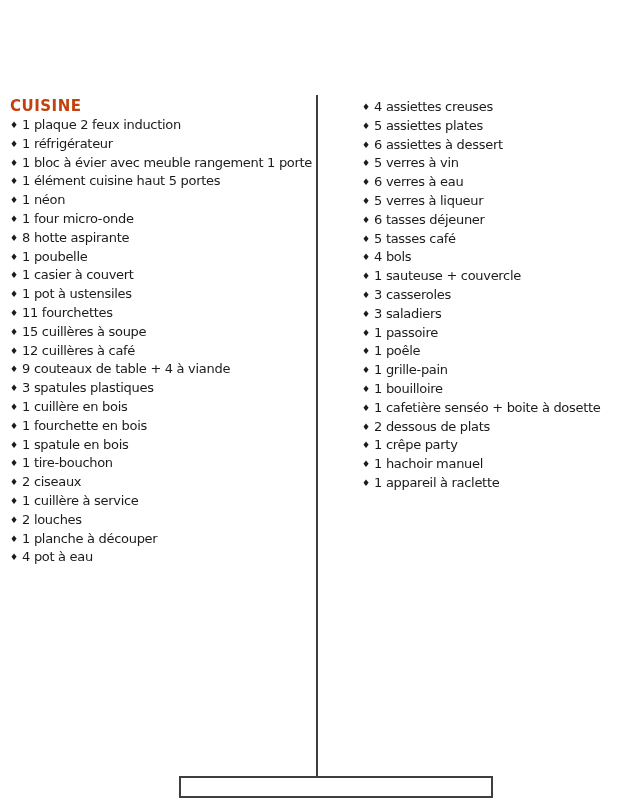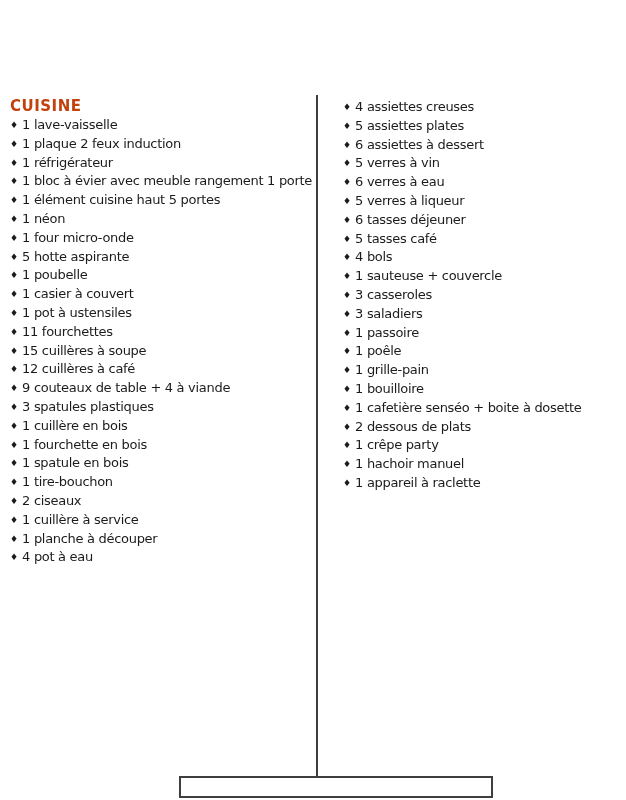--- a/index.html
+++ b/index.html
@@ -10,21 +10,21 @@
     width: 626px;
     height: 800px;
     background: #ffffff;
     font-family: "DejaVu Sans", sans-serif;
     color: #1b1b1b;
     position: relative;
     overflow: hidden;
   }
   .col { position: absolute; }
   .col-left { left: 10px; top: 97px; }
-  .col-right { left: 343px; top: 98px; }
+  .col-right { left: 362px; top: 98px; }
   .heading {
     font-size: 15px;
     line-height: 19px;
     font-weight: bold;
     letter-spacing: 0.5px;
     color: #c2410c;
   }
   ul.items {
     list-style: none;
     margin: 0;
@@ -62,44 +62,44 @@
     border: 2px solid #3e3e3e;
     background: #ffffff;
   }
 </style>
 </head>
 <body>
 
 <div class="col col-left">
   <div class="heading">CUISINE</div>
   <ul class="items">
-      <li><span class="bullet">♦</span><span>1 lave-vaisselle</span></li>
       <li><span class="bullet">♦</span><span>1 plaque 2 feux induction</span></li>
       <li><span class="bullet">♦</span><span>1 réfrigérateur</span></li>
       <li><span class="bullet">♦</span><span>1 bloc à évier avec meuble rangement 1 porte</span></li>
       <li><span class="bullet">♦</span><span>1 élément cuisine haut 5 portes</span></li>
       <li><span class="bullet">♦</span><span>1 néon</span></li>
       <li><span class="bullet">♦</span><span>1 four micro-onde</span></li>
-      <li><span class="bullet">♦</span><span>5 hotte aspirante</span></li>
+      <li><span class="bullet">♦</span><span>8 hotte aspirante</span></li>
       <li><span class="bullet">♦</span><span>1 poubelle</span></li>
     </ul>
   <ul class="items gap-left">
       <li><span class="bullet">♦</span><span>1 casier à couvert</span></li>
       <li><span class="bullet">♦</span><span>1 pot à ustensiles</span></li>
       <li><span class="bullet">♦</span><span>11 fourchettes</span></li>
       <li><span class="bullet">♦</span><span>15 cuillères à soupe</span></li>
       <li><span class="bullet">♦</span><span>12 cuillères à café</span></li>
       <li><span class="bullet">♦</span><span>9 couteaux de table + 4 à viande</span></li>
       <li><span class="bullet">♦</span><span>3 spatules plastiques</span></li>
       <li><span class="bullet">♦</span><span>1 cuillère en bois</span></li>
       <li><span class="bullet">♦</span><span>1 fourchette en bois</span></li>
       <li><span class="bullet">♦</span><span>1 spatule en bois</span></li>
       <li><span class="bullet">♦</span><span>1 tire-bouchon</span></li>
       <li><span class="bullet">♦</span><span>2 ciseaux</span></li>
       <li><span class="bullet">♦</span><span>1 cuillère à service</span></li>
+      <li><span class="bullet">♦</span><span>2 louches</span></li>
       <li><span class="bullet">♦</span><span>1 planche à découper</span></li>
       <li><span class="bullet">♦</span><span>4 pot à eau</span></li>
     </ul>
 </div>
 
 <div class="col col-right">
   <ul class="items">
       <li><span class="bullet">♦</span><span>4 assiettes creuses</span></li>
       <li><span class="bullet">♦</span><span>5 assiettes plates</span></li>
       <li><span class="bullet">♦</span><span>6 assiettes à dessert</span></li>

